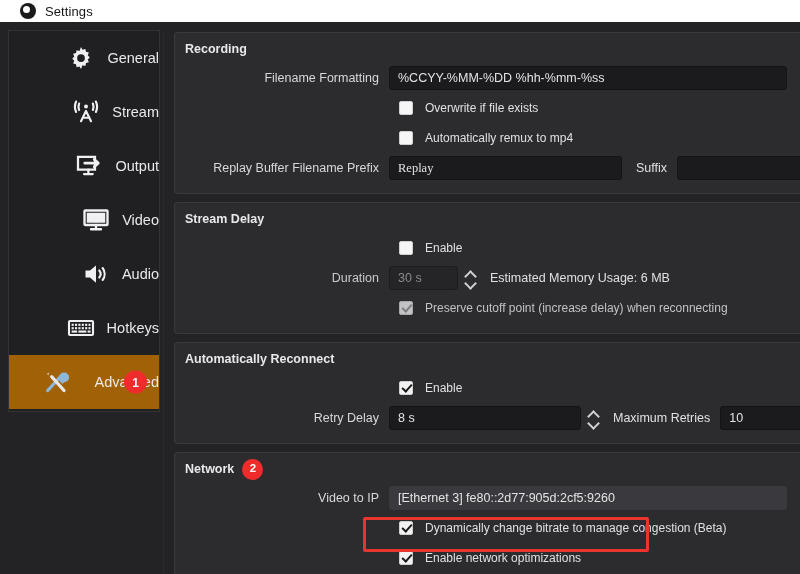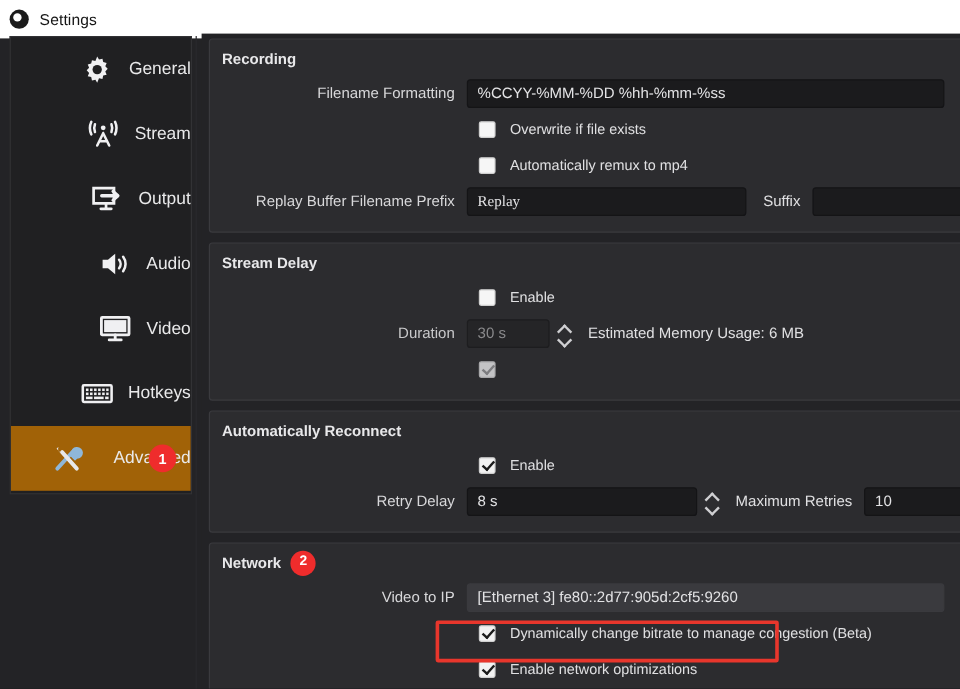--- a/index.html
+++ b/index.html
@@ -21,25 +21,25 @@
     width: 800px;
     height: 574px;
     background: #232326;
     overflow: hidden;
   }
 
   
   .titlebar {
     position: absolute;
     left: 0; top: 0;
-    width: 800px; height: 32px;
+    width: 800px; height: 22px;
     background: #ffffff;
     display: flex;
     align-items: center;
-    padding-left: 8px;
+    padding-left: 20px;
     box-sizing: border-box;
   }
   .obs-logo {
     width: 16px; height: 16px;
     border-radius: 50%;
     background: #1b1b1b;
     position: relative;
     flex: 0 0 auto;
   }
   .obs-logo::after {
@@ -327,40 +327,40 @@
           <path d="M3.2 4.6h13.6v10.2H3.2z"></path>
           <path d="M8 18.4h7M11.5 14.8v3.6" stroke-linecap="round"></path>
           <path d="M8.6 9.7h10.6M16.2 6.8l3.2 2.9-3.2 2.9" stroke-linecap="round" stroke-linejoin="round" stroke-width="2.2"></path>
         </svg>
       </span>
       <span class="side-label">Output</span>
     </div>
 
     <div class="side-item">
       <span class="side-icon">
+        <svg width="30" height="30" viewBox="0 0 24 24" fill="none" stroke="#f0f0f2" stroke-width="1.9">
+          <rect x="2.8" y="4.4" width="18.4" height="11.6" rx="0.6"></rect>
+          <rect x="4.6" y="6.2" width="14.8" height="8" fill="#f0f0f2" stroke="none"></rect>
+          <path d="M8 19.4h8M12 16v3.4" stroke-linecap="round"></path>
+        </svg>
+      </span>
+      <span class="side-label">Video</span>
+    </div>
+
+    <div class="side-item">
+      <span class="side-icon">
         <svg width="30" height="30" viewBox="0 0 24 24">
           <path d="M3.6 9.2h3.6L12 5.1v13.8L7.2 14.8H3.6z" fill="#f0f0f2"></path>
           <g fill="none" stroke="#f0f0f2" stroke-width="1.7" stroke-linecap="round">
             <path d="M14.6 9.2a4.4 4.4 0 010 5.6"></path>
             <path d="M17.3 7.2a8 8 0 010 9.6"></path>
           </g>
         </svg>
       </span>
       <span class="side-label">Audio</span>
-    </div>
-
-    <div class="side-item">
-      <span class="side-icon">
-        <svg width="30" height="30" viewBox="0 0 24 24" fill="none" stroke="#f0f0f2" stroke-width="1.9">
-          <rect x="2.8" y="4.4" width="18.4" height="11.6" rx="0.6"></rect>
-          <rect x="4.6" y="6.2" width="14.8" height="8" fill="#f0f0f2" stroke="none"></rect>
-          <path d="M8 19.4h8M12 16v3.4" stroke-linecap="round"></path>
-        </svg>
-      </span>
-      <span class="side-label">Video</span>
     </div>
 
     <div class="side-item">
       <span class="side-icon">
         <svg width="30" height="30" viewBox="0 0 24 24" fill="none" stroke="#f0f0f2" stroke-width="1.7">
           <rect x="2.4" y="6.4" width="19.2" height="11.2" rx="0.8"></rect>
           <g fill="#f0f0f2" stroke="none">
             <rect x="4.5" y="8.6" width="1.7" height="1.7"></rect>
               <rect x="7.2" y="8.6" width="1.7" height="1.7"></rect>
             <rect x="9.9" y="8.6" width="1.7" height="1.7"></rect>
@@ -442,20 +442,21 @@
           <div class="textbox disabled" style="width:69px;">30 s</div>
           <div class="spin">
             <span class="chev up"></span>
             <span class="chev down"></span>
           </div>
           <div class="inline-note">Estimated Memory Usage: 6 MB</div>
         </div>
 
         <div class="cb-row">
           <span class="cb checked disabled"></span>
+          <span class="cb-label dim">Preserve cutoff point (increase delay) when reconnecting</span>
         </div>
       </div>
 
       <div class="group">
         <div class="group-title">Automatically Reconnect</div>
 
         <div class="cb-row">
           <span class="cb checked"></span>
           <span class="cb-label">Enable</span>
         </div>

